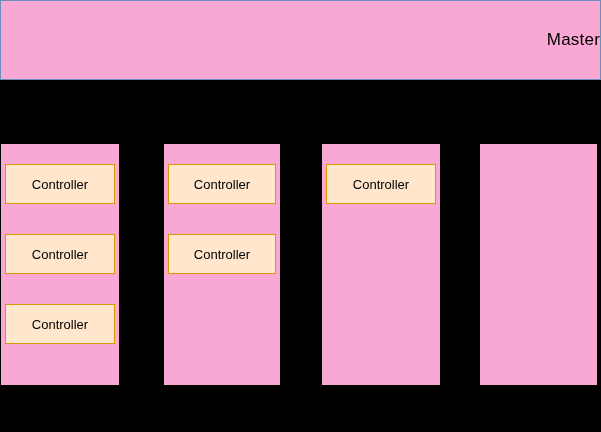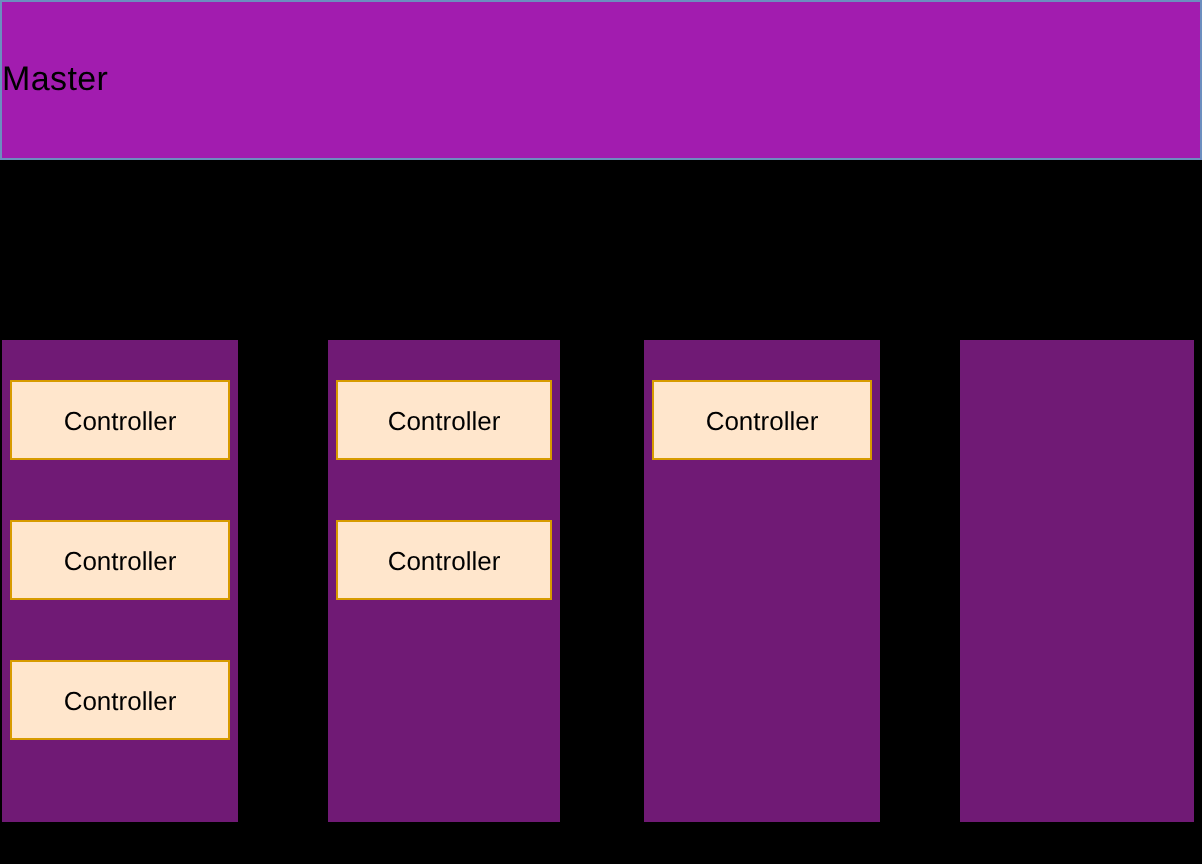--- a/index.html
+++ b/index.html
@@ -17,36 +17,36 @@
   .canvas {
     position: absolute;
     left: 0; top: 0;
     width: 601px; height: 432px;
   }
   .master {
     position: absolute;
     left: 0; top: 0;
     width: 601px; height: 80px;
     box-sizing: border-box;
-    background: #a21caf;
+    background: #f9a8d4;
     border: 1.5px solid #6c8ebf;
     display: flex;
     align-items: center;
-    justify-content: flex-start;
+    justify-content: flex-end;
   }
   .master span {
     font-size: 17px;
     color: #000000;
     letter-spacing: 0.2px;
   }
   .rack {
     position: absolute;
-    top: 170px;
+    top: 144px;
     height: 241px;
-    background: #701a75;
+    background: #f9a8d4;
     text-align: right;
   }
   .rack-1 { left: 1px;   width: 118px; }
   .rack-2 { left: 164px; width: 116px; }
   .rack-3 { left: 322px; width: 118px; }
   .rack-4 { left: 480px; width: 117px; }
   .controller {
     position: absolute;
     left: 4px;
     right: 4px;

